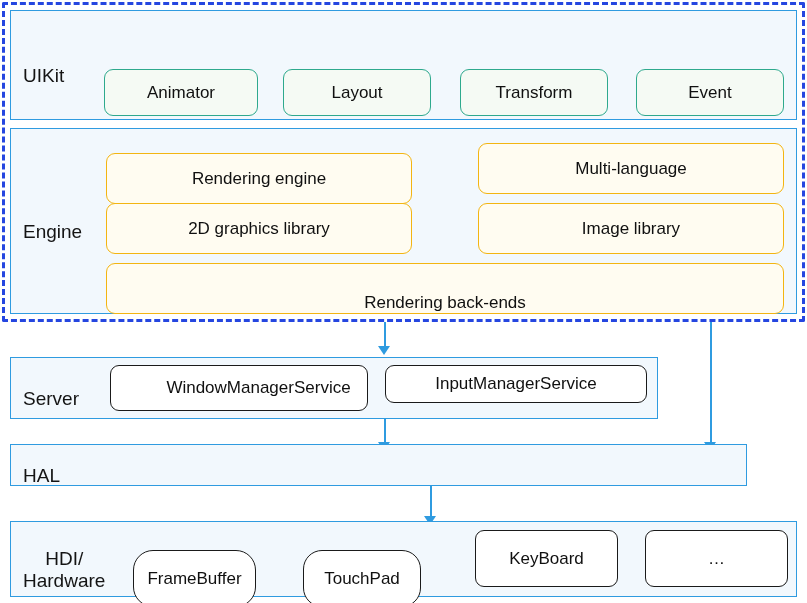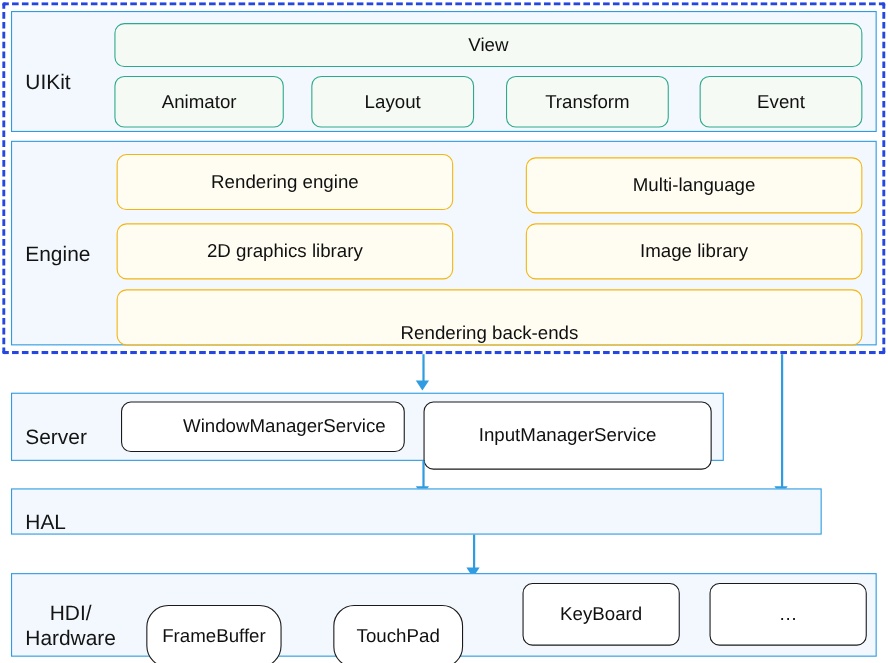--- a/index.html
+++ b/index.html
@@ -91,42 +91,39 @@
 <body>
 
 <div id="canvas">
 
   <div class="abs dashed-frame" style="left:2px; top:2px; width:803px; height:320px;"></div>
 
   <div class="abs layer-panel" style="left:10px; top:10px; width:787px; height:110px; padding-left:12px;">
     <div class="layer-label">UIKit</div>
   </div>
 
-  <div class="abs mod mod-ui" style="left:104px; top:21px; width:680px; height:40px;">
-    <span>View</span>
-  </div>
 
   <div class="abs mod mod-ui" style="left:104px; top:69px; width:154px; height:47px;">
     <span>Animator</span>
   </div>
   <div class="abs mod mod-ui" style="left:283px; top:69px; width:148px; height:47px;">
     <span>Layout</span>
   </div>
   <div class="abs mod mod-ui" style="left:460px; top:69px; width:148px; height:47px;">
     <span>Transform</span>
   </div>
   <div class="abs mod mod-ui" style="left:636px; top:69px; width:148px; height:47px;">
     <span>Event</span>
   </div>
 
   <div class="abs layer-panel" style="left:10px; top:128px; width:787px; height:186px; padding-left:12px;">
     <div class="layer-label">Engine</div>
   </div>
 
-  <div class="abs mod mod-engine" style="left:106px; top:140px; width:306px; height:51px;">
+  <div class="abs mod mod-engine" style="left:106px; top:153px; width:306px; height:51px;">
     <span>Rendering engine</span>
   </div>
   <div class="abs mod mod-engine" style="left:478px; top:143px; width:306px; height:51px;">
     <span>Multi-language</span>
   </div>
 
   <div class="abs mod mod-engine" style="left:106px; top:203px; width:306px; height:51px;">
     <span>2D graphics library</span>
   </div>
   <div class="abs mod mod-engine" style="left:478px; top:203px; width:306px; height:51px;">
@@ -142,21 +139,21 @@
 
   <div class="arrow-line" style="left:710px; top:322px; height:122px;"></div>
   <div class="arrow-head" style="left:704px; top:442px;"></div>
 
   <div class="abs layer-panel" style="left:10px; top:357px; width:648px; height:62px; padding-left:12px;">
     <div class="layer-label">Server</div>
   </div>
   <div class="abs mod mod-plain" style="left:110px; top:365px; width:258px; height:46px;padding-left:39px;">
     <span>WindowManagerService</span>
   </div>
-  <div class="abs mod mod-plain" style="left:385px; top:365px; width:262px; height:62px;">
+  <div class="abs mod mod-plain" style="left:385px; top:365px; width:262px; height:38px;">
     <span>InputManagerService</span>
   </div>
 
   <div class="arrow-line" style="left:384px; top:419px; height:25px;"></div>
   <div class="arrow-head" style="left:378px; top:442px;"></div>
 
   <div class="abs layer-panel" style="left:10px; top:444px; width:737px; height:42px; padding-left:12px;">
     <div class="layer-label">HAL</div>
   </div>
 

